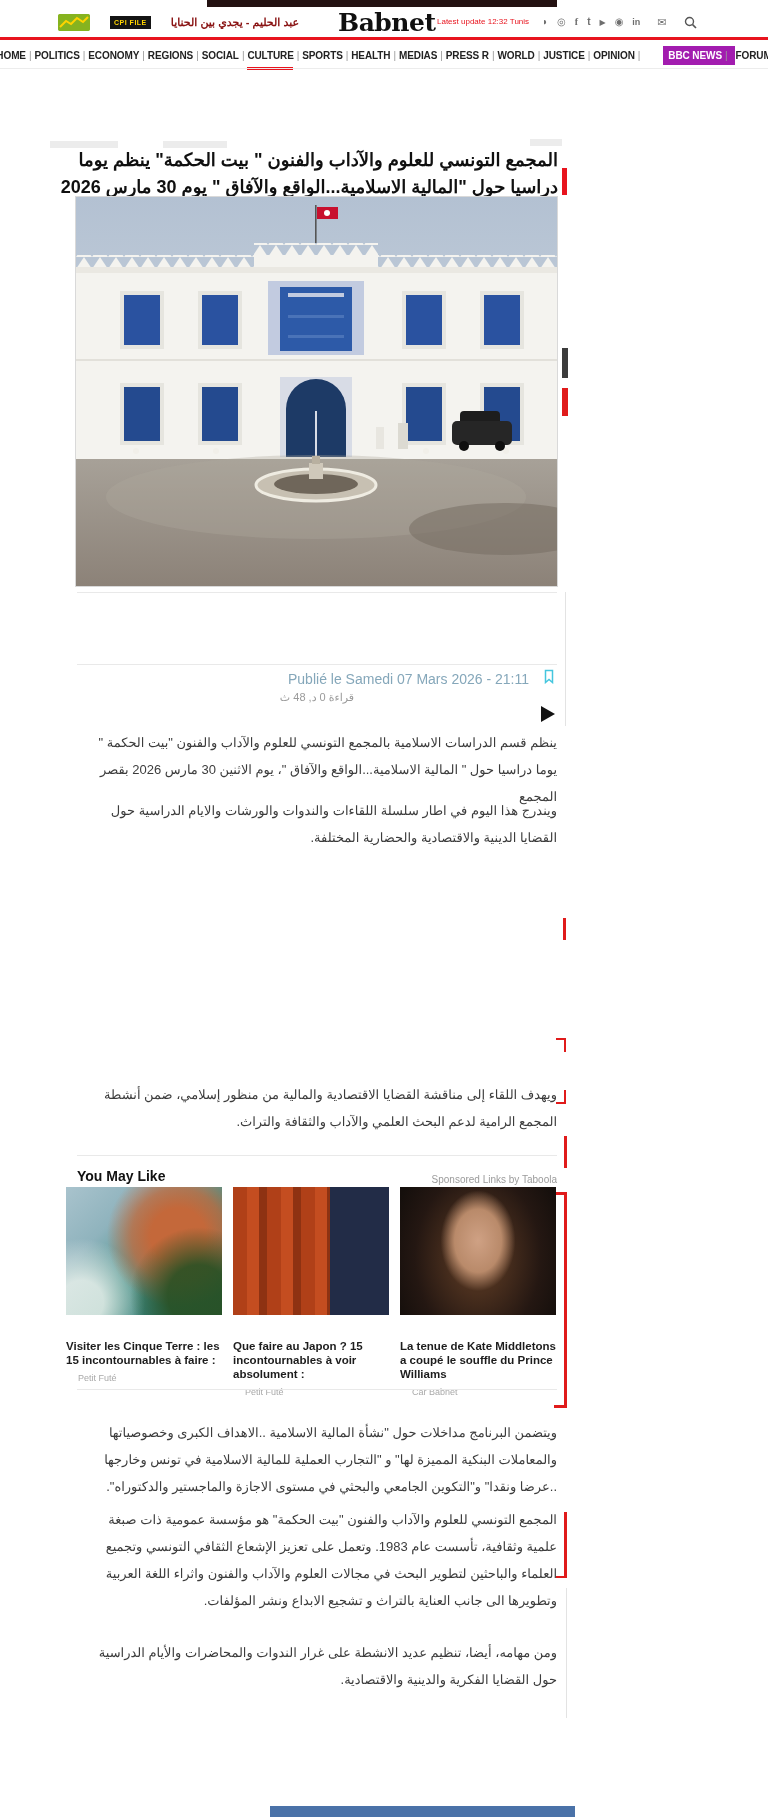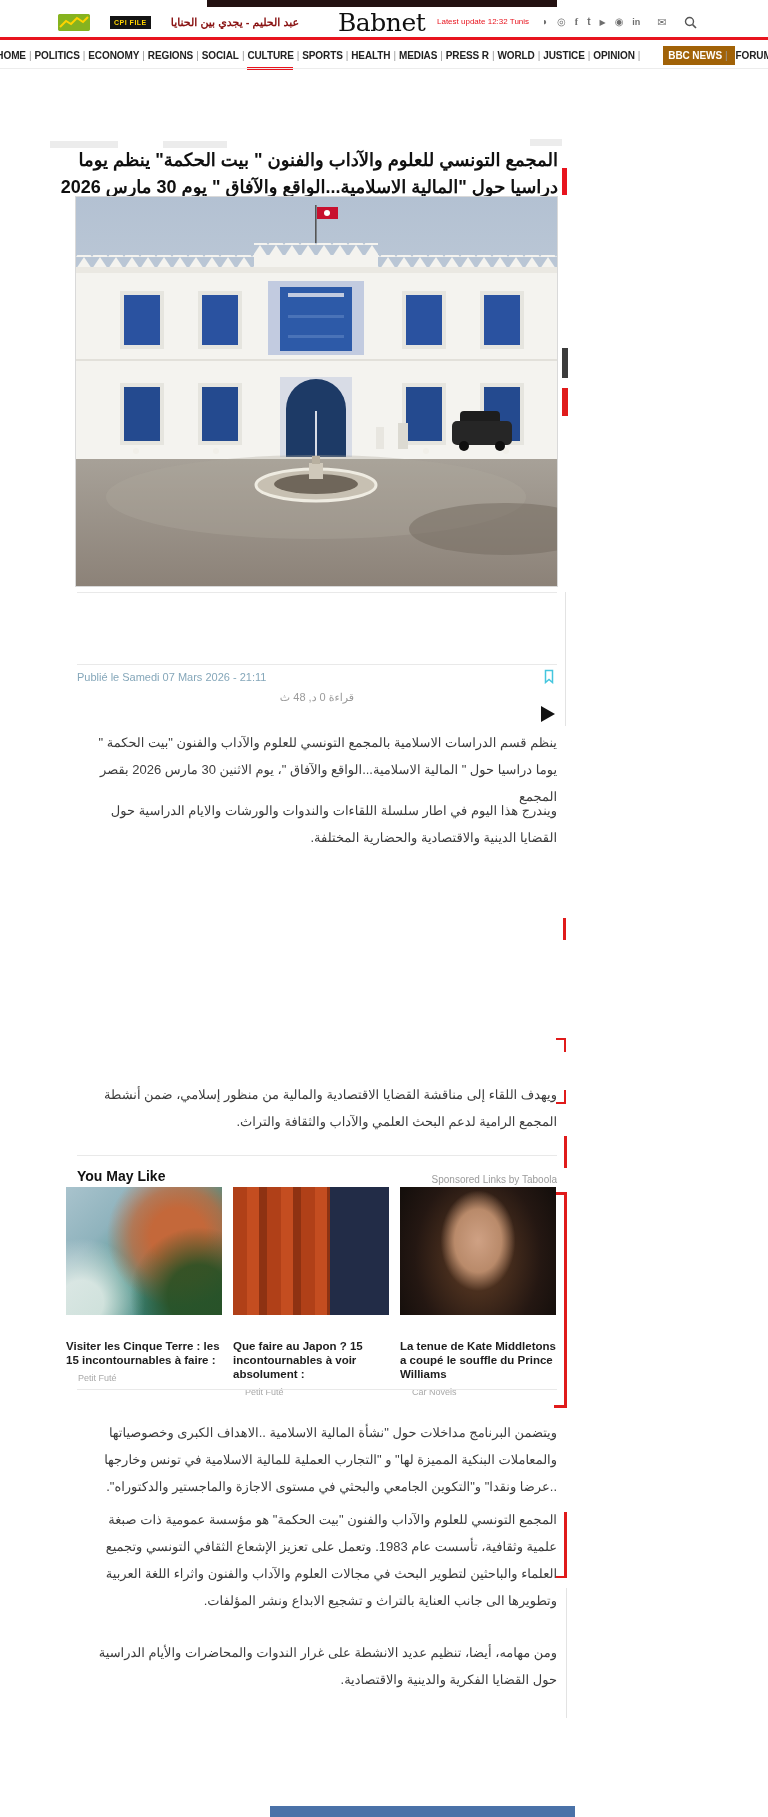--- a/index.html
+++ b/index.html
@@ -9,21 +9,21 @@
 
   
   .top-strip{left:207px;top:0;width:350px;height:7px;background:#231111;}
 
   
   .hdr-ad{left:58px;top:12px;height:20px;display:flex;align-items:center;gap:20px;}
   .ad-chart{width:32px;height:17px;background:#86b31f;border-radius:2px;display:block;}
   .ad-badge{background:#141414;color:#ffd400;font-size:7px;font-weight:bold;
             padding:3px 4px;letter-spacing:.5px;}
   .ad-arabic{direction:rtl;color:#8a1414;font-weight:bold;font-size:11px;margin-right:6px;}
-  .brand{left:338px;top:8px;font-family:"DejaVu Serif", serif;font-weight:400;
+  .brand{left:338px;top:8px;font-family:"DejaVu Serif", serif;font-weight:700;
          font-size:25px;color:#101010;letter-spacing:-.5px;}
   .latest{left:437px;top:17px;font-size:8px;color:#e8141e;}
   .soc-row{left:542px;top:14px;display:flex;align-items:center;gap:9px;color:#6e6e6e;
            font-size:10px;height:16px;}
   .soc{display:inline-block;line-height:16px;cursor:pointer;}
   .i-rss::before{content:"◗";}
   .i-circle::before{content:"◎";}
   .i-fb::before{content:"f";font-family:"Liberation Serif",serif;font-weight:bold;}
   .i-tw::before{content:"t";font-weight:bold;}
   .i-yt::before{content:"▶";font-size:8px;}
@@ -34,21 +34,21 @@
   .hdr-rule{left:0;top:37px;width:768px;height:3px;background:#e8141e;}
 
   
   .nav{left:0;top:45px;width:768px;height:20px;display:flex;justify-content:center;
        align-items:center;white-space:nowrap;}
   .nav-item{font-size:10px;font-weight:bold;color:#222;letter-spacing:-.1px;
             position:relative;cursor:pointer;}
   .nav-item:not(:last-child)::after{content:"|";color:#999;font-weight:normal;margin:0 3px;}
   .nav-item.active::before{content:"";position:absolute;left:0;bottom:-9px;width:46px;
             height:3px;background:#e8141e;}
-  .nav-item.hot{background:#a16207;color:#fff;padding:4px 5px;margin-left:20px;}
+  .nav-item.hot{background:#a21caf;color:#fff;padding:4px 5px;margin-left:20px;}
   .nav-hairline{left:0;top:68px;width:768px;height:1px;background:#ececec;}
 
   
   .ph{background:#ececec;height:7px;}
 
   
   .title{left:57px;top:147px;width:501px;direction:rtl;text-align:right;
          font-size:18px;line-height:27px;font-weight:bold;color:#101010;}
   .title-bar{left:562px;top:168px;width:5px;height:27px;background:#e8141e;}
 
@@ -56,21 +56,21 @@
   .photo{left:76px;top:197px;width:481px;height:389px;outline:1px solid #d9d9d9;}
 
   
   .share-dark{left:562px;top:348px;width:6px;height:30px;background:#3c3c3c;}
   .share-red{left:562px;top:388px;width:6px;height:28px;background:#e01b1b;}
   .red{background:#e01b1b;}
   .gline{background:#e3e3e3;}
 
   
   .hr{height:1px;background:#e9e9e9;}
-  .pubdate{left:77px;top:671px;width:458px;font-size:11px;color:#85a7ba;}
+  .pubdate{left:71px;top:671px;width:458px;text-align:right;font-size:14px;color:#85a7ba;}
   .bookmark{left:543px;top:669px;}
   .readtime{left:77px;top:691px;width:480px;direction:rtl;text-align:center;
             font-size:11px;color:#9a9a9a;}
   .play{left:541px;top:706px;width:0;height:0;border-left:14px solid #121212;
         border-top:8px solid transparent;border-bottom:8px solid transparent;cursor:pointer;}
 
   
   .para{left:77px;width:480px;direction:rtl;text-align:right;font-size:13px;
         line-height:27px;color:#3c3c3c;}
 
@@ -295,21 +295,21 @@
       <div class="card-src">Petit Futé</div>
     </div>
     <div class="card">
       <div class="card-img img-japan"></div>
       <div class="card-title">Que faire au Japon ? 15 incontournables à voir absolument :</div>
       <div class="card-src">Petit Futé</div>
     </div>
     <div class="card">
       <div class="card-img img-kate"></div>
       <div class="card-title">La tenue de Kate Middletons a coupé le souffle du Prince Williams</div>
-      <div class="card-src">Car Novels</div>
+      <div class="card-src">Car Babnet</div>
     </div>
   </div>
 
   <div class="abs hr" style="left:77px;top:1389px;width:480px;"></div>
 
   <div class="abs footer-bar"></div>
 
 </div>
 
 </body></html>

